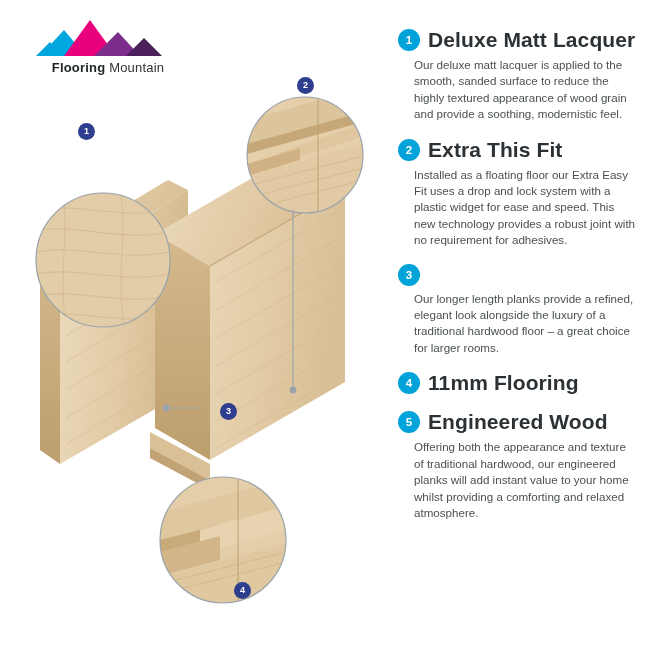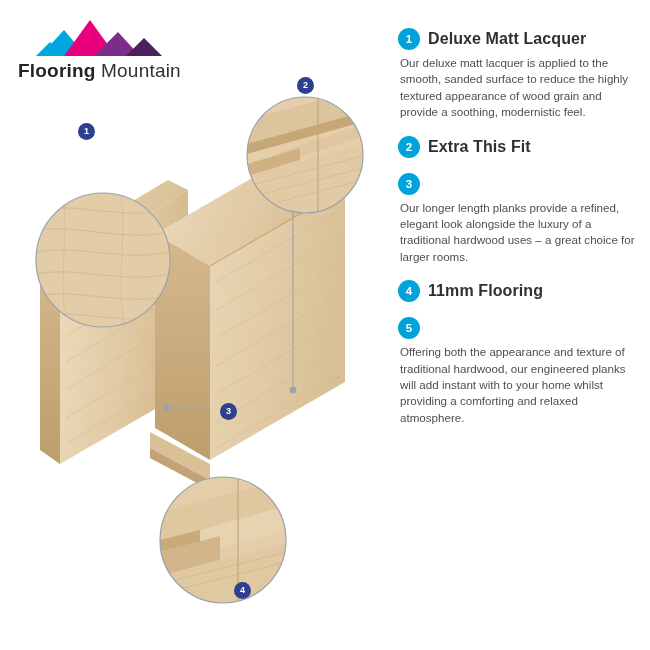--- a/index.html
+++ b/index.html
@@ -33,24 +33,25 @@
     left: 16px;
     top: 0;
     width: 140px;
     height: 44px;
   }
   .logo-text {
     position: absolute;
     left: 0;
     top: 46px;
     width: 180px;
-    font-size: 19px;
+    font-size: 13px;
     letter-spacing: .2px;
     color: #2f3336;
     white-space: nowrap;
+    text-align: center;
   }
   .logo-text .b {
     font-weight: bold;
     color: #1f2426;
   }
   .logo-text .l {
     font-weight: normal;
     color: #2f3336;
   }
 
@@ -85,31 +86,31 @@
     background: #00a3d9;
     color: #ffffff;
     font-size: 11.5px;
     font-weight: bold;
     line-height: 22px;
     text-align: center;
     flex: 0 0 22px;
     margin-right: 8px;
   }
   .feature-title {
-    font-size: 16px;
+    font-size: 21px;
     font-weight: bold;
     color: #2b3134;
     letter-spacing: .1px;
     white-space: nowrap;
   }
   .feature-body {
     font-size: 11.6px;
     line-height: 16.4px;
     color: #4a5053;
-    margin-left: 2px;
+    margin-left: 16px;
   }
 
   
   .callout-badge {
     position: absolute;
     width: 17px;
     height: 17px;
     border-radius: 50%;
     background: #2f3f8f;
     color: #ffffff;
@@ -292,37 +293,39 @@
         <div class="feature-title">Deluxe Matt Lacquer</div>
       </div>
       <div class="feature-body">Our deluxe matt lacquer is applied to the smooth, sanded surface to reduce the highly textured appearance of wood grain and provide a soothing, modernistic feel.</div>
     </div>
 
     <div class="feature">
       <div class="feature-head">
         <div class="bullet">2</div>
         <div class="feature-title">Extra This Fit</div>
       </div>
+      <div class="feature-body">Installed as a floating floor our Extra Easy Fit uses a drop and lock system with a plastic widget for ease and speed. This new technology provides a robust joint with no requirement for adhesives.</div>
     </div>
 
     <div class="feature">
       <div class="feature-head">
         <div class="bullet">3</div>
       </div>
-      <div class="feature-body">Our longer length planks provide a refined, elegant look alongside the luxury of a traditional hardwood uses – a great choice for larger rooms.</div>
+      <div class="feature-body">Our longer length planks provide a refined, elegant look alongside the luxury of a traditional hardwood floor – a great choice for larger rooms.</div>
     </div>
 
     <div class="feature">
       <div class="feature-head">
         <div class="bullet">4</div>
         <div class="feature-title">11mm Flooring</div>
       </div>
     </div>
 
     <div class="feature">
       <div class="feature-head">
         <div class="bullet">5</div>
-      </div>
-      <div class="feature-body">Offering both the appearance and texture of traditional hardwood, our engineered planks will add instant with to your home whilst providing a comforting and relaxed atmosphere.</div>
+        <div class="feature-title">Engineered Wood</div>
+      </div>
+      <div class="feature-body">Offering both the appearance and texture of traditional hardwood, our engineered planks will add instant value to your home whilst providing a comforting and relaxed atmosphere.</div>
     </div>
 
   </div>
 </div>
 
 </body></html>

